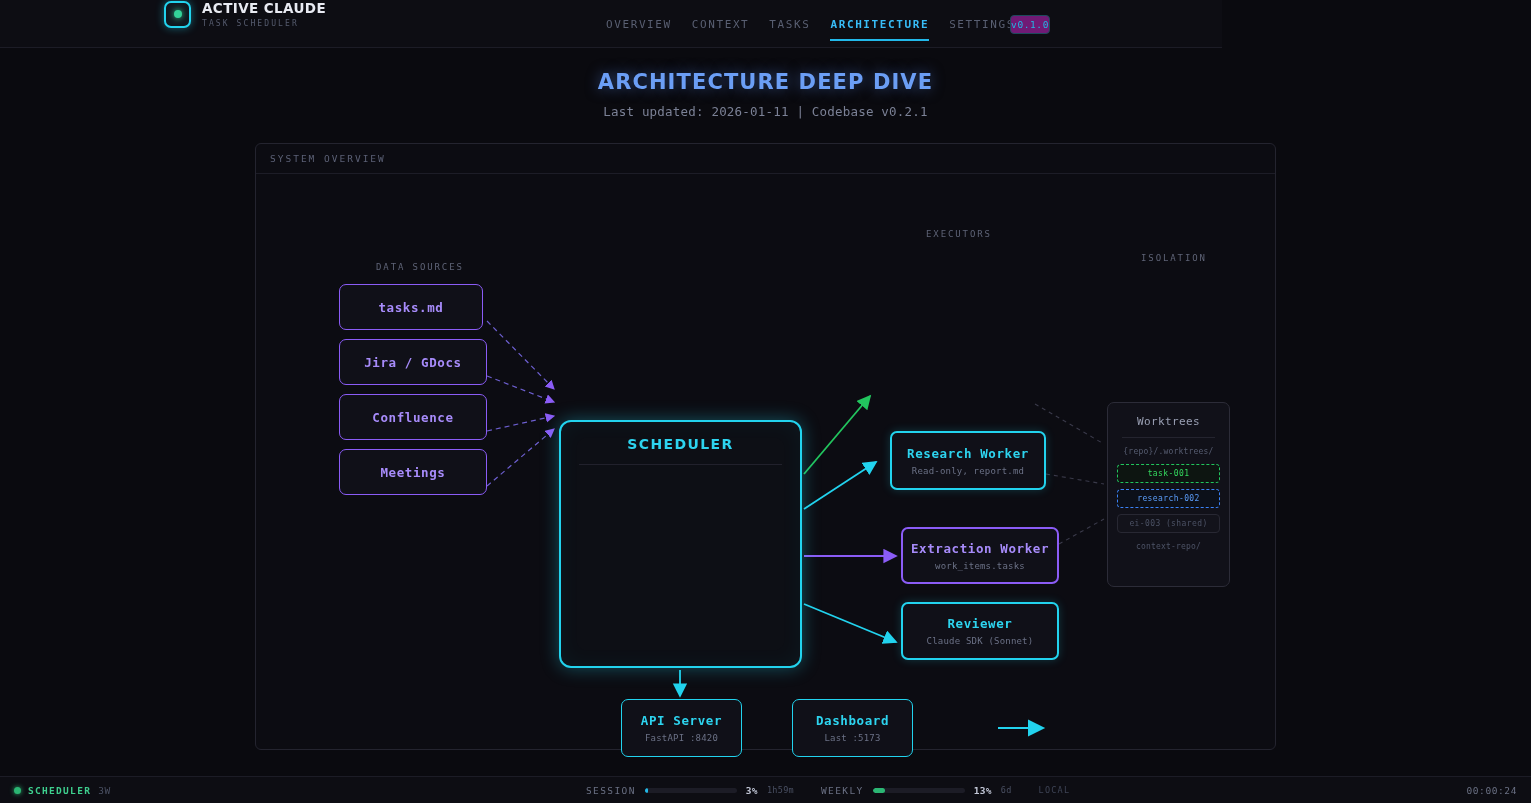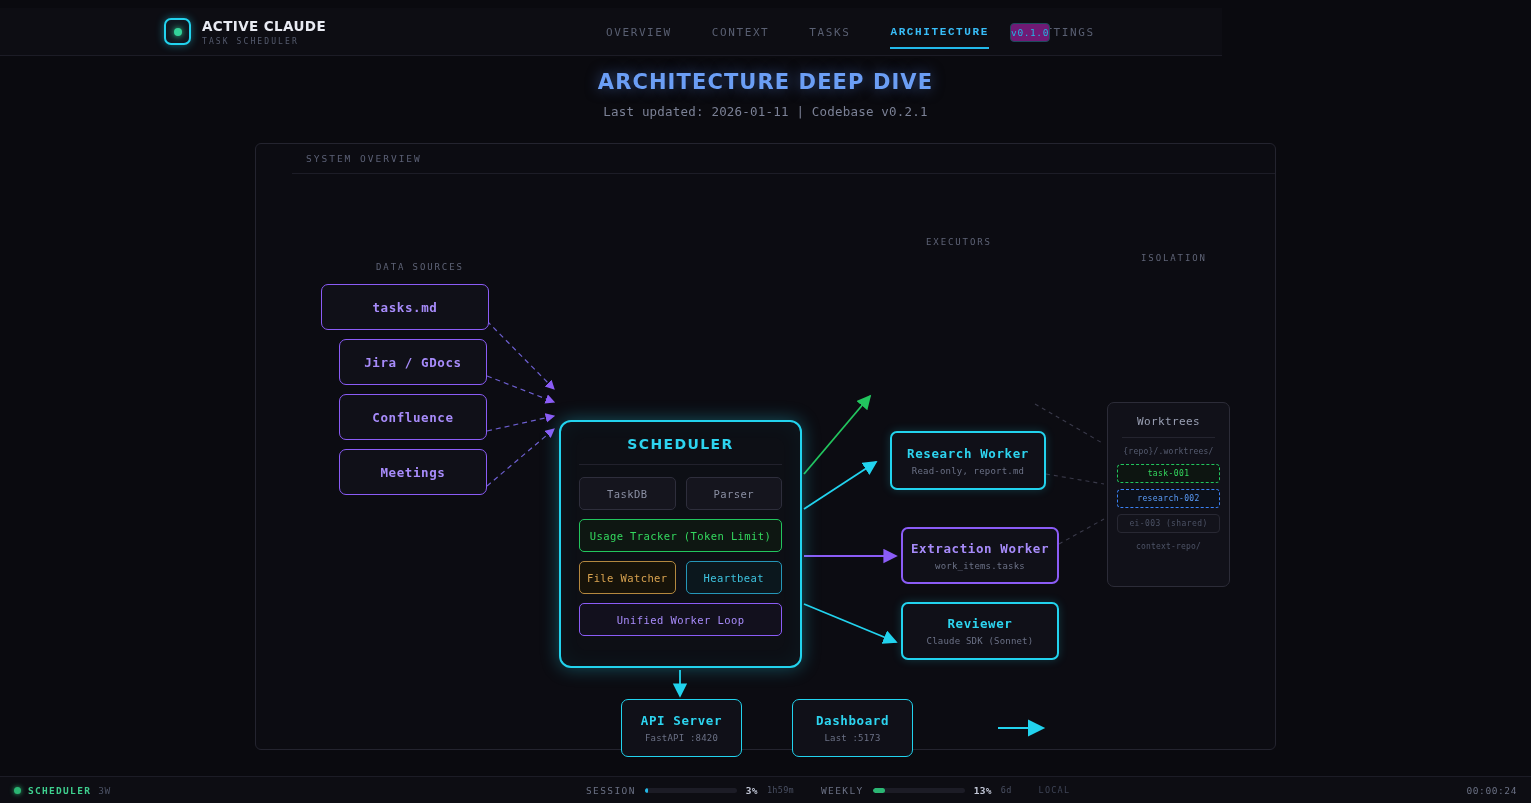--- a/index.html
+++ b/index.html
@@ -9,48 +9,48 @@
     font-family: "DejaVu Sans Mono", monospace;
     overflow: hidden;
   }
   body { position: relative; }
 
   
   .topbar {
     position: absolute; left: 0; top: 0; width: 1222px; height: 48px;
     background: #0d0d13;
     border-bottom: 1px solid #1c1c26;
-    display: flex; align-items: center; margin-top: 8px;
+    display: flex; align-items: flex-start;
   }
   .brand { display: flex; align-items: center; gap: 11px; margin-left: 164px; }
   .logo-box {
     width: 27px; height: 27px; border-radius: 7px;
     border: 2px solid #22d3ee; background: #111820;
     display: flex; align-items: center; justify-content: center;
     box-shadow: 0 0 8px rgba(34,211,238,.45);
   }
   .logo-dot {
     width: 8px; height: 8px; border-radius: 50%;
     background: #34d399; box-shadow: 0 0 6px #34d399;
   }
   .brand-text { display: flex; flex-direction: column; gap: 3px; }
   .brand-title {
     font-family: "DejaVu Sans", sans-serif;
     font-size: 13.5px; font-weight: bold; color: #e8eaf2; letter-spacing: .4px;
   }
   .brand-sub { font-size: 8px; color: #555b6e; letter-spacing: 2.1px; }
 
-  .nav { position: absolute; left: 606px; top: 0; height: 48px; display: flex; align-items: center; gap: 40px; }
+  .nav { position: absolute; left: 606px; top: 0; height: 48px; display: flex; align-items: center; gap: 20px; }
   .nav-item {
     font-size: 11px; letter-spacing: 1.6px; color: #595f72;
     height: 48px; display: flex; align-items: center; position: relative;
     cursor: pointer; background: none; border: none;
     font-family: "DejaVu Sans Mono", monospace;
   }
-  .nav-item.active { color: #38bdf8; font-weight: bold; font-family: Liberation Mono, monospace; }
+  .nav-item.active { color: #38bdf8; font-weight: bold; }
   .nav-item.active::after {
     content: ""; position: absolute; left: 0; right: 0; bottom: 7px;
     height: 2px; background: #22b8ea;
   }
   .version-badge {
     position: absolute; right: 172px; top: 15px;
     font-size: 9.5px; color: #22b8e6; letter-spacing: .6px;
     border: 1px solid #1d4a5c; border-radius: 4px;
     padding: 3px 0; background: #701a75;
   }
@@ -65,21 +65,20 @@
   .page-sub {
     position: absolute; top: 104px; width: 1531px; text-align: center;
     font-size: 12.5px; color: #7b8196; letter-spacing: .2px;
   }
 
   
   .panel {
     position: absolute; left: 255px; top: 143px; width: 1021px; height: 607px;
     border: 1px solid #24242f; border-radius: 6px;
     background: #0c0c12;
-    padding-left: 36px;
   }
   .panel-header {
     height: 30px; border-bottom: 1px solid #1d1d27;
     display: flex; align-items: center; padding-left: 14px;
     font-size: 9.5px; color: #5b6075; letter-spacing: 2px;
   }
   .canvas { position: absolute; left: 0; top: 30px; width: 1019px; height: 575px; }
 
   .sec-label {
     position: absolute; font-size: 9px; color: #5e6376; letter-spacing: 1.9px;
@@ -229,56 +228,40 @@
       <line x1="779" y1="230" x2="848" y2="270" stroke="#3a3a4a" stroke-width="1.1" stroke-dasharray="4,4"></line>
       <line x1="790" y1="300" x2="848" y2="310" stroke="#3a3a4a" stroke-width="1.1" stroke-dasharray="4,4"></line>
       <line x1="803" y1="370" x2="848" y2="345" stroke="#3a3a4a" stroke-width="1.1" stroke-dasharray="4,4"></line>
 
       <line x1="424" y1="496" x2="424" y2="522" stroke="#22d3ee" stroke-width="1.8" marker-end="url(#ac)"></line>
 
       <line x1="742" y1="554" x2="787" y2="554" stroke="#22d3ee" stroke-width="2.2" marker-end="url(#ac)"></line>
     </svg>
 
     <div class="sec-label" style="left:120px; top:88px;">DATA SOURCES</div>
-    <div class="sec-label" style="left:670px; top:55px;margin-top:8px;">EXECUTORS</div>
+    <div class="sec-label" style="left:670px; top:55px;">EXECUTORS</div>
     <div class="sec-label" style="left:885px; top:79px;">ISOLATION</div>
     <div class="sec-label" style="left:475px; top:473px;">MONITORING</div>
 
-    <div class="node b-purple" style="left:65px; top:110px; width:168px; height:46px;">
+    <div class="node b-purple" style="left:83px; top:110px; width:144px; height:46px;">
       <div class="node-title t-purple">tasks.md</div>
     </div>
     <div class="node b-purple" style="left:83px; top:165px; width:148px; height:46px;">
       <div class="node-title t-purple">Jira / GDocs</div>
     </div>
     <div class="node b-purple" style="left:83px; top:220px; width:148px; height:46px;">
       <div class="node-title t-purple">Confluence</div>
     </div>
     <div class="node b-purple" style="left:83px; top:275px; width:148px; height:46px;">
       <div class="node-title t-purple">Meetings</div>
     </div>
 
     <div class="scheduler">
       <div class="scheduler-title">SCHEDULER</div>
       <div class="scheduler-rule"></div>
-      <div class="sched-rows">
-        <div class="sched-row">
-          <div class="chip chip-gray">TaskDB</div>
-          <div class="chip chip-gray">Parser</div>
-        </div>
-        <div class="sched-row">
-          <div class="chip chip-green">Usage Tracker (Token Limit)</div>
-        </div>
-        <div class="sched-row">
-          <div class="chip chip-amber">File Watcher</div>
-          <div class="chip chip-cyan">Heartbeat</div>
-        </div>
-        <div class="sched-row">
-          <div class="chip chip-purple">Unified Worker Loop</div>
-        </div>
-      </div>
     </div>
 
     <div class="node b-cyan" style="left:634px; top:257px; width:156px; height:59px;">
       <div class="node-title t-cyan">Research Worker</div>
       <div class="node-sub">Read-only, report.md</div>
     </div>
     <div class="node b-purple" style="left:645px; top:353px; width:158px; height:57px; border-width:2px;">
       <div class="node-title t-purple">Extraction Worker</div>
       <div class="node-sub">work_items.tasks</div>
     </div>

